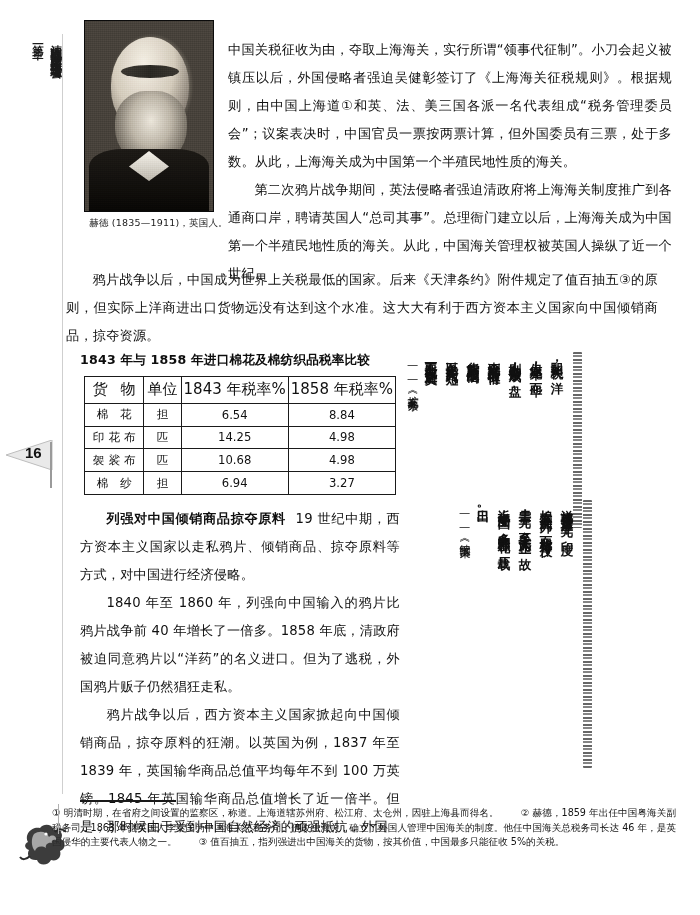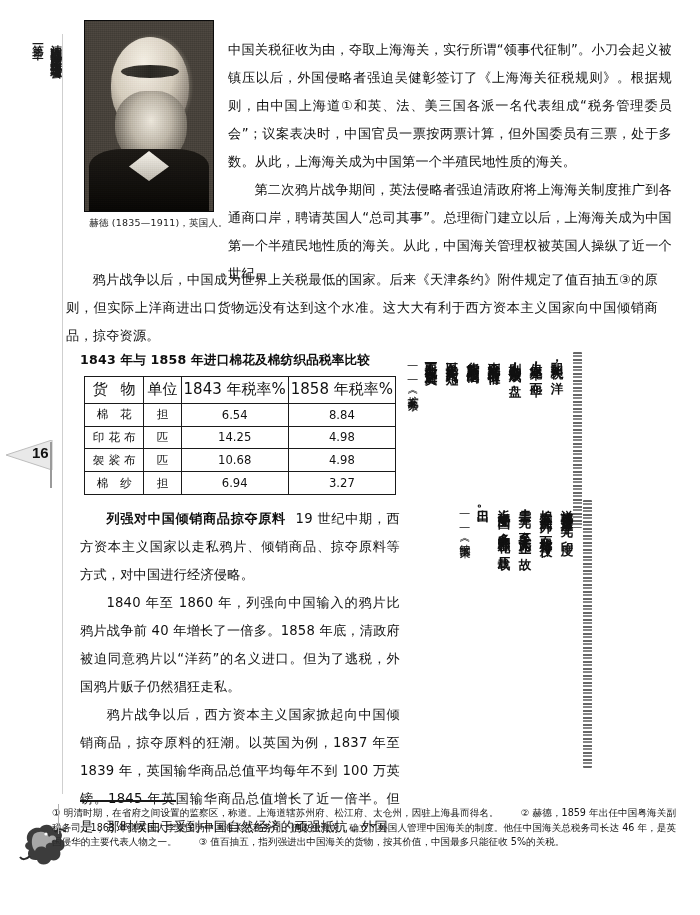--- a/index.html
+++ b/index.html
@@ -33,21 +33,21 @@
   }
 
   
   .pennant{
     position:absolute;left:6px;top:440px;width:56px;height:58px;
   }
   .pennant .flag{
     position:absolute;left:0;top:0;width:48px;height:30px;
   }
   .pennant .num{
-    position:absolute;left:26px;top:4px;
+    position:absolute;left:19px;top:4px;
     font-size:15px;font-weight:bold;color:#111;
     font-family:"Liberation Sans",sans-serif;
   }
   .pennant .pole{
     position:absolute;left:44px;top:2px;width:1.5px;height:46px;background:#9a9a9a;
   }
 
   
   .portrait-wrap{position:absolute;left:84px;top:20px;width:149px;}
   .portrait{

